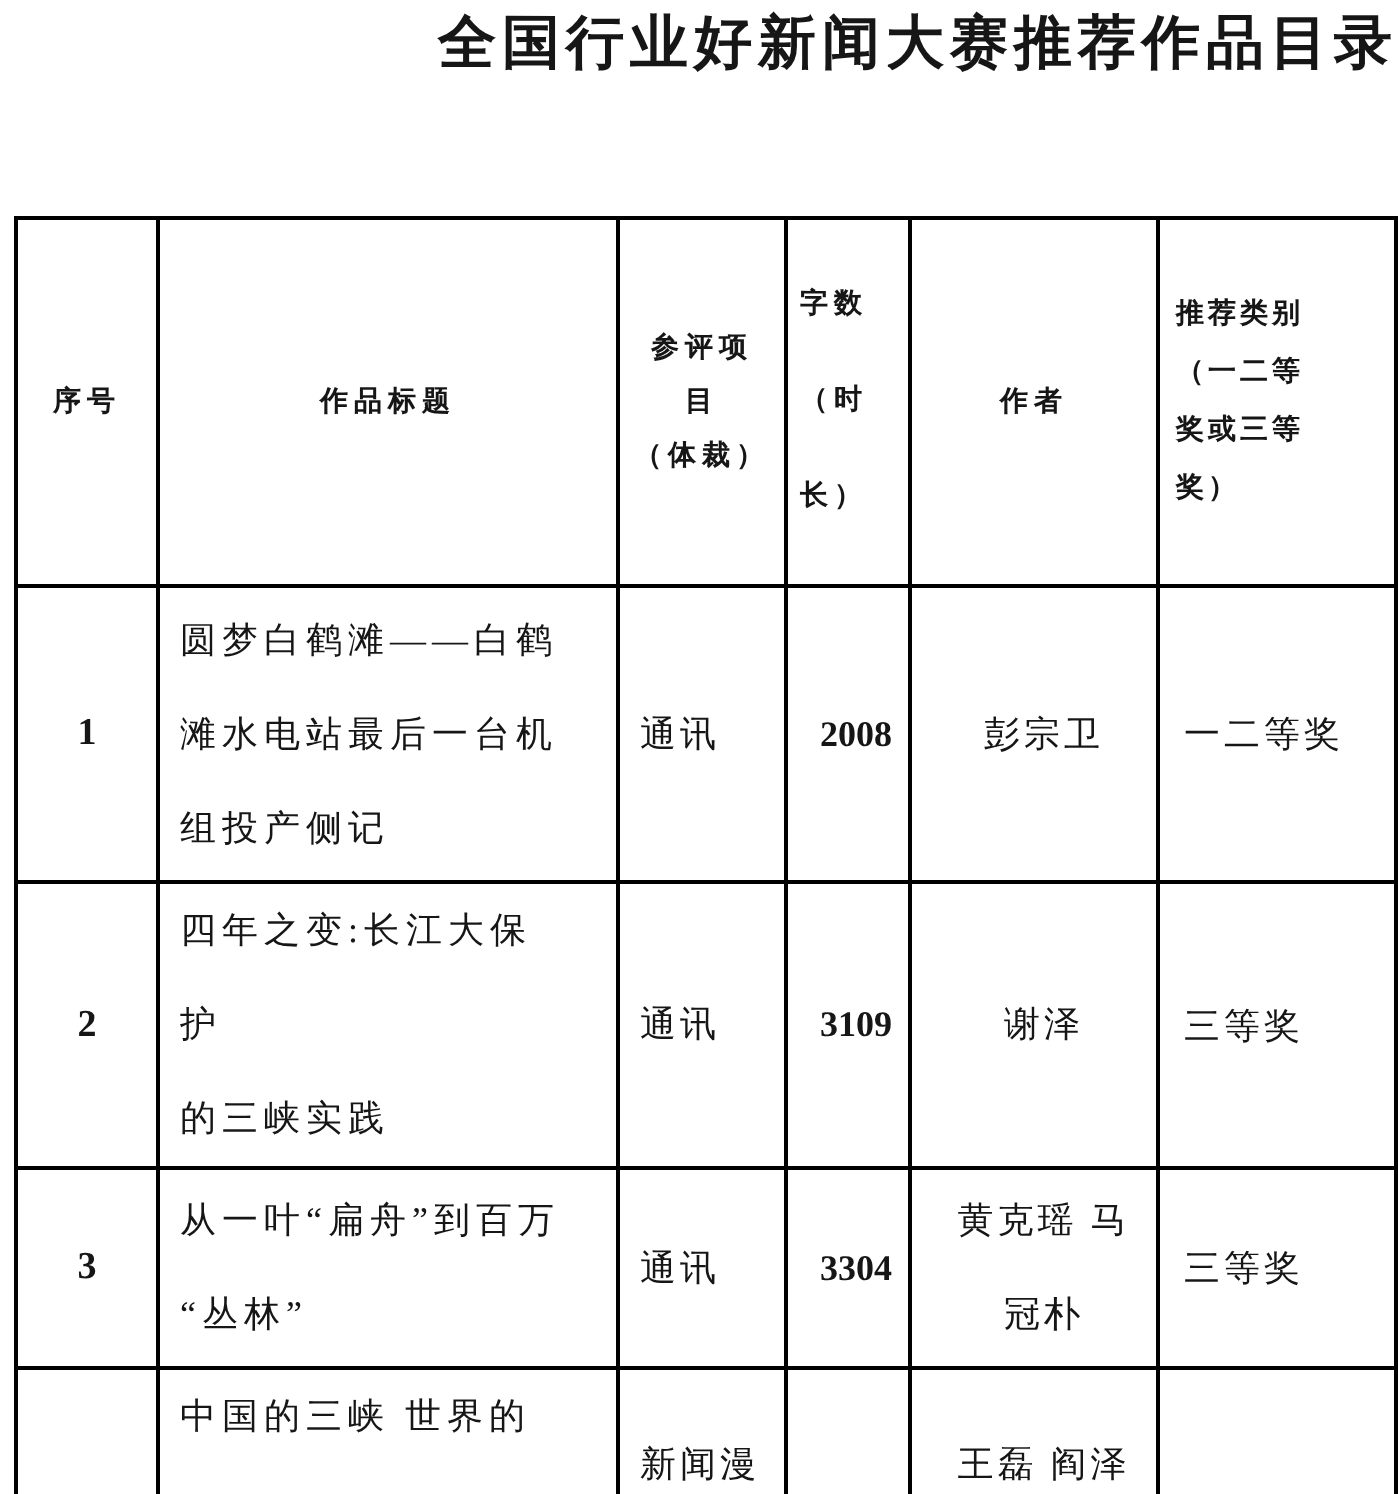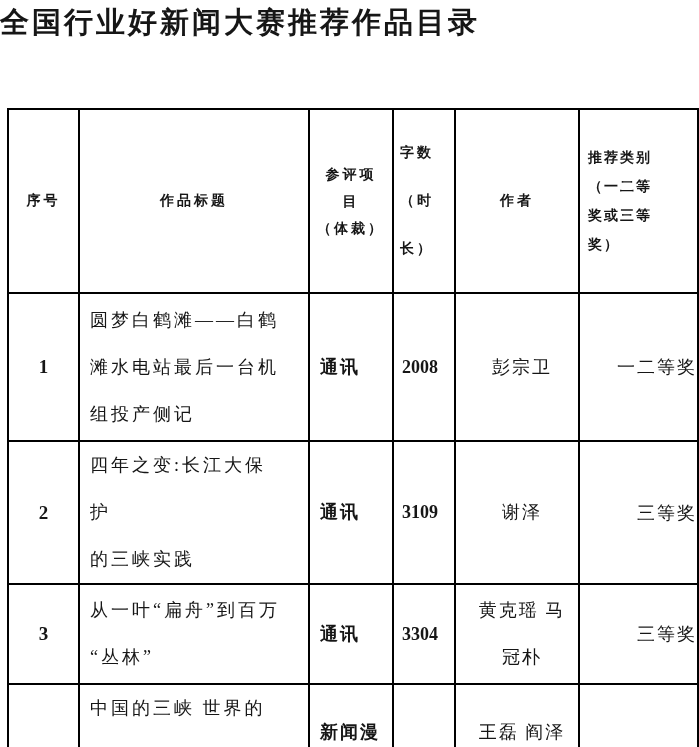--- a/index.html
+++ b/index.html
@@ -14,21 +14,21 @@
     overflow: hidden;
     background: #ffffff;
     font-family: "Liberation Serif", "DejaVu Serif", serif;
     color: #161616;
   }
   .doc-title {
     position: absolute;
     top: 2px;
     left: 0;
     width: 699px;
-    text-align: left;
+    text-align: right;
     font-size: 29px;
     font-weight: bold;
     letter-spacing: 3px;
     line-height: 40px;
     white-space: nowrap;
   }
   .recommender {
     position: absolute;
     top: 57px;
     left: 13px;
@@ -83,37 +83,36 @@
     letter-spacing: 3px;
     line-height: 47px;
     white-space: pre-line;
   }
   td.c-genre {
     text-align: left;
     padding-left: 10px;
     letter-spacing: 2px;
     line-height: 47px;
     white-space: pre-line;
-    font-weight: bold;
   }
   td.c-words {
-    text-align: left;
+    text-align: center;
     padding-left: 8px;
     font-weight: bold;
     border-radius: 21px;
   }
   td.c-author {
     text-align: center;
     padding-left: 10px;
     letter-spacing: 2px;
     line-height: 47px;
     white-space: pre-line;
   }
   td.c-award {
-    text-align: right;
+    text-align: left;
     padding-left: 12px;
     letter-spacing: 2px;
   }
 </style>
 </head>
 <body>
 
 <div class="page">
 
   <div class="doc-title">全国行业好新闻大赛推荐作品目录</div>

